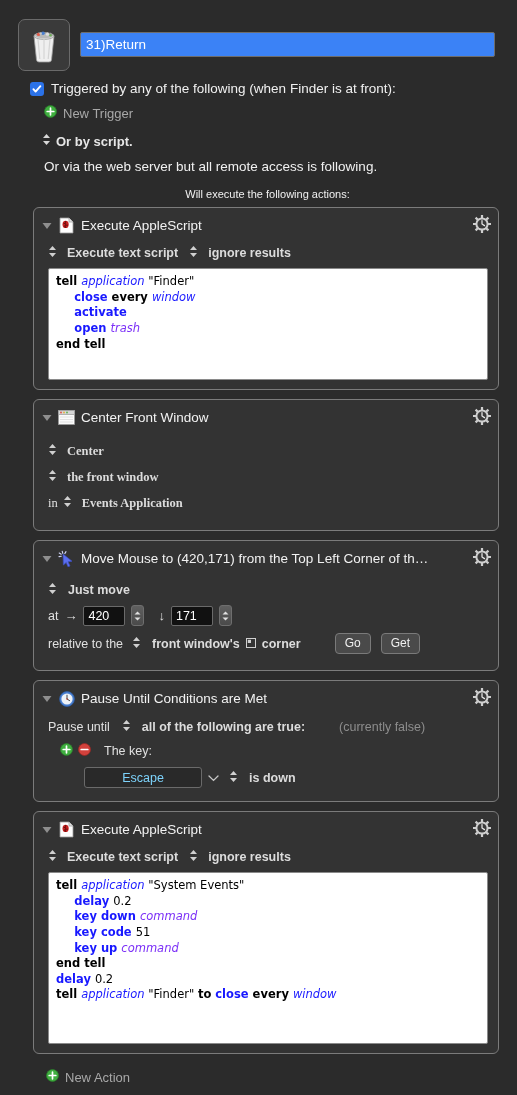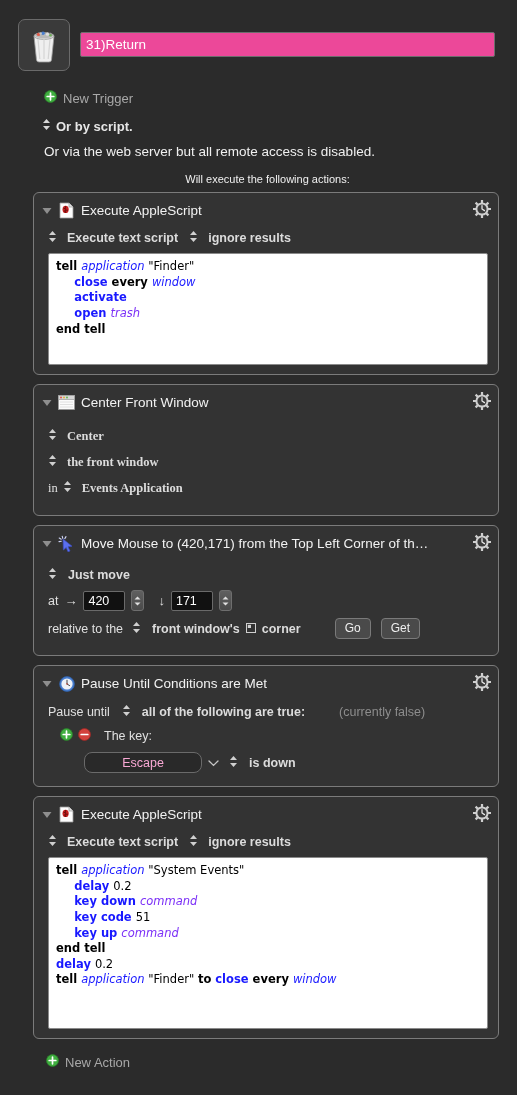--- a/index.html
+++ b/index.html
@@ -30,21 +30,21 @@
     display: flex; align-items: center; justify-content: center;
     flex: none;
     margin-top: 1px;
   }
   .trash-svg { display:block; }
 
   .name-field {
     flex: 1;
     height: 25px;
     margin-top: 14px;
-    background: #ec4899;
+    background: #3b82f6;
     border: 1px solid #6d6d6d;
     border-radius: 2px;
     display: flex; align-items: center;
     padding: 0 5px;
     font-size: 13.5px;
     color: #fff;
   }
 
   
   .trig-wrap { padding: 10px 18px 0 30px; }
@@ -160,23 +160,23 @@
 
   
   .pause-row { display:flex; align-items:center; gap:6px; margin: 4px 0 8px; }
   .dim { color:#8d8d8d; font-size:12.5px; }
   .pm { flex:none; }
   .cond-row { display:flex; align-items:center; gap:5px; margin: 4px 0 8px 12px; }
   .keymenu {
     width: 118px; height: 21px;
     background: #292929;
     border: 1px solid #6a6a6a;
-    border-radius: 8px;
+    border-radius: 3px;
     display:flex; align-items:center; justify-content:center;
-    font-size: 12.5px; color:#f9a8d4;
+    font-size: 12.5px; color:#7dd3fc;
   }
   .keyrow { display:flex; align-items:center; gap:6px; margin-left: 36px; margin-bottom: 4px; }
 
   
   .newaction { display:flex; align-items:center; padding: 6px 0 0 46px; gap:6px; }
 </style>
 </head>
 <body>
 
 <div class="header">
@@ -195,20 +195,28 @@
       <path d="M17 12 L17 32" stroke="#d4d4d4" stroke-width="1.2" fill="none"></path>
       <path d="M23 12 L21.2 32" stroke="#d4d4d4" stroke-width="1.2" fill="none"></path>
     </svg>
   </div>
   <div class="name-field">
     <span>31)Return</span>
   </div>
 </div>
 
 <div class="trig-wrap">
+  <div class="row">
+    <span class="chk">
+      <svg width="12" height="12" viewBox="0 0 12 12">
+          <path d="M2.4 6.2 L4.6 8.6 L9.4 3.2" fill="none" stroke="#fff" stroke-width="1.9" stroke-linecap="round" stroke-linejoin="round"></path>
+        </svg>
+    </span>
+    <span class="trig-label">Triggered by any of the following (when Finder is at front):</span>
+  </div>
 
   <div class="subrow">
     <span class="plus-icon">
       <svg width="13" height="13" viewBox="0 0 13 13">
           <circle cx="6.5" cy="6.5" r="6" fill="#3fae3f" stroke="#2c7d2c" stroke-width="0.8"></circle>
           <path d="M6.5 3.2 V9.8 M3.2 6.5 H9.8" stroke="#fff" stroke-width="1.7" stroke-linecap="round"></path>
         </svg>
     </span>
     <span class="muted">New Trigger</span>
   </div>
@@ -216,21 +224,21 @@
   <div class="scriptrow">
     <span class="updown">
       <svg width="9" height="13" viewBox="0 0 9 13">
           <path d="M4.5 1 L8 5 H1 Z" fill="#d8d8d8"></path>
           <path d="M4.5 12 L8 8 H1 Z" fill="#d8d8d8"></path>
         </svg>
     </span>
     <span class="bold-lbl">Or by script.</span>
   </div>
 
-  <div class="weblbl">Or via the web server but all remote access is disabled.</div>
+  <div class="weblbl">Or via the web server but all remote access is following.</div>
 </div>
 
 <div class="willexec">Will execute the following actions:</div>
 
 <div class="actions">
 
   <div class="action">
     <div class="act-head">
       <span class="disclose">
         <svg width="10" height="8" viewBox="0 0 10 8">

